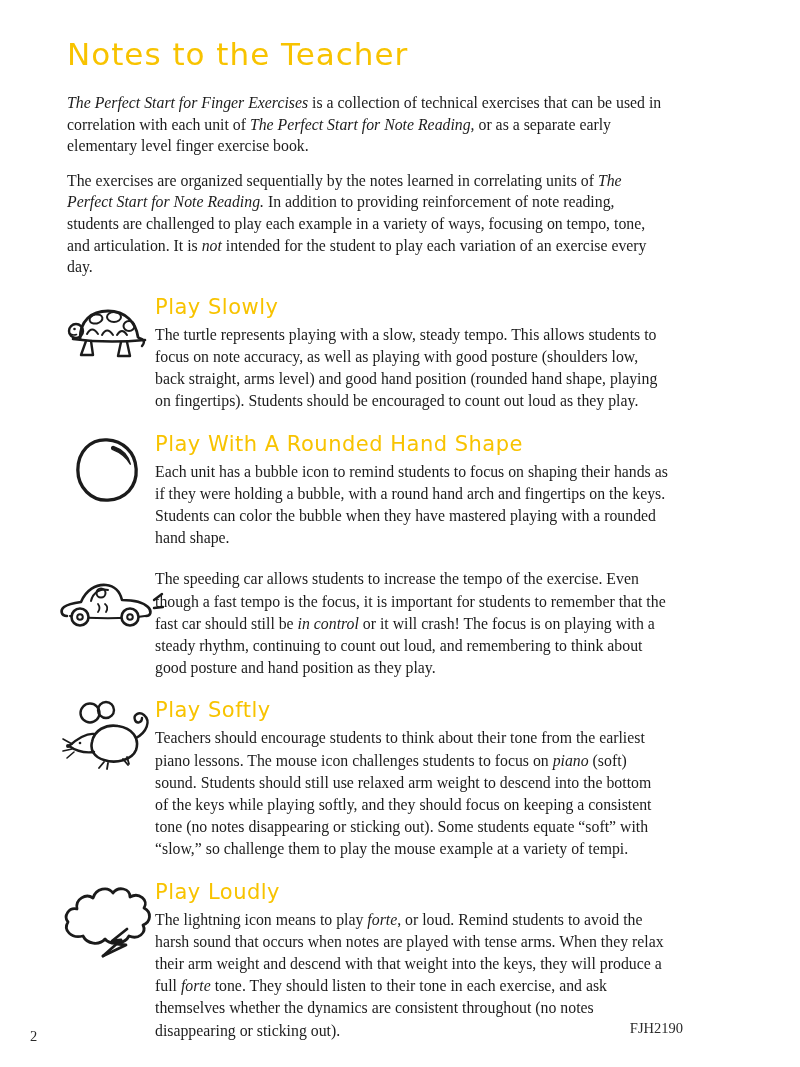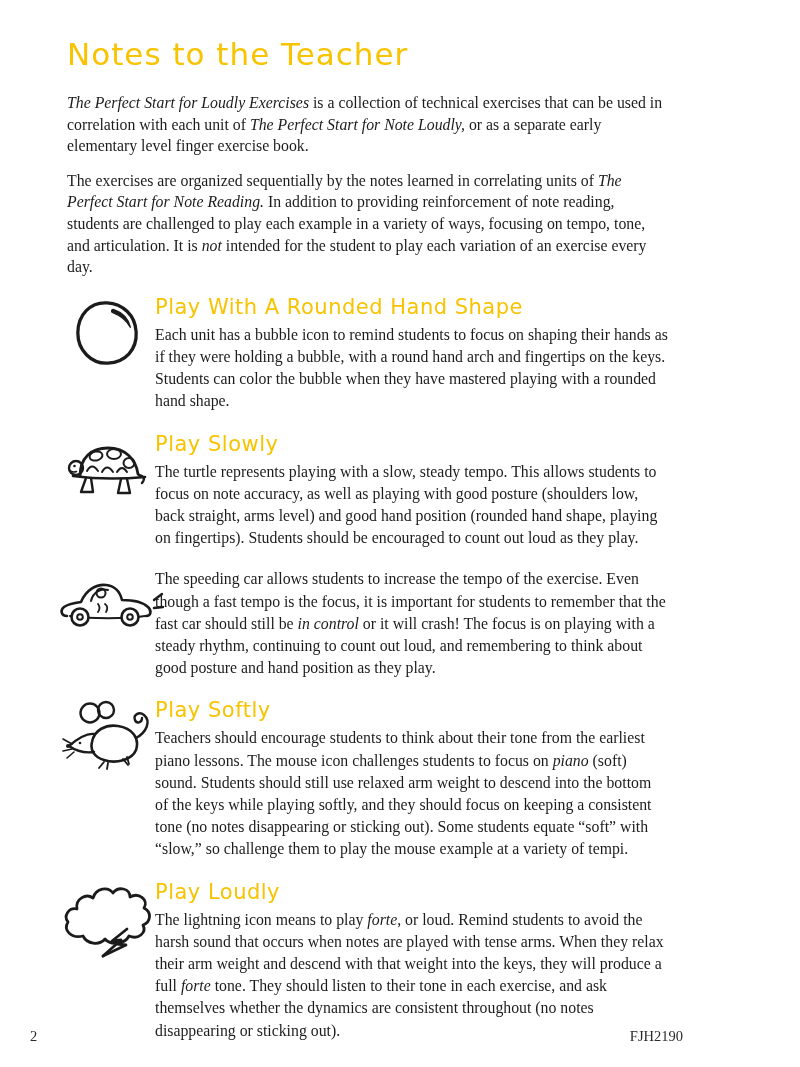--- a/index.html
+++ b/index.html
@@ -66,46 +66,33 @@
     line-height: 22.2px;
   }
   .footer {
     position: absolute;
     left: 0; right: 0;
     bottom: 22px;
     font-size: 14.5px;
     color: #2a2a2a;
   }
   .footer .page-number { position: absolute; left: 30px; bottom: 0; }
-  .footer .catalog-number { position: absolute; right: 37px; bottom: 0; }
+  .footer .catalog-number { position: absolute; right: 37px; bottom: 8px; }
 </style>
 </head>
 <body>
 
 <div class="page">
 
   <h1 class="page-title">Notes to the Teacher</h1>
 
-  <p class="intro"><em>The Perfect Start for Loudly Exercises</em><span> is a collection of technical exercises that can be used in correlation with each unit of </span><em>The Perfect Start for Note Loudly,</em><span> or as a separate early elementary level finger exercise book.</span></p>
+  <p class="intro"><em>The Perfect Start for Finger Exercises</em><span> is a collection of technical exercises that can be used in correlation with each unit of </span><em>The Perfect Start for Note Reading,</em><span> or as a separate early elementary level finger exercise book.</span></p>
   <p class="intro"><span>The exercises are organized sequentially by the notes learned in correlating units of </span><em>The Perfect Start for Note Reading.</em><span> In addition to providing reinforcement of note reading, students are challenged to play each example in a variety of ways, focusing on tempo, tone, and articulation. It is </span><em>not</em><span> intended for the student to play each variation of an exercise every day.</span></p>
 
   <div class="sections">
-
-    <div class="section">
-      <div class="section-icon">
-        <svg class="icon-bubble" width="70" height="72" viewBox="0 0 72 72" fill="none" stroke-linecap="round" stroke-linejoin="round">
-          <path d="M36 5 C19 4 6 17 6 36 C6 54 20 68 37 67 C55 66 67 53 66 35 C65 17 52 6 36 5 Z" stroke-width="3.4"></path>
-          <path d="M43 12 C52 15 58 22 60 30 C56 23 50 18 42 15 C40 14 40.5 11.5 43 12 Z" fill="#1b1b1b" stroke-width="1.5"></path>
-        </svg>
-      </div>
-      <div class="section-content">
-        <div class="section-heading">Play With A Rounded Hand Shape</div>
-        <div class="section-body"><span>Each unit has a bubble icon to remind students to focus on shaping their hands as if they were holding a bubble, with a round hand arch and fingertips on the keys. Students can color the bubble when they have mastered playing with a rounded hand shape.</span></div>
-      </div>
-    </div>
 
     <div class="section">
       <div class="section-icon">
         <svg class="icon-turtle" width="88" height="62" viewBox="0 0 88 62" fill="none" stroke-linecap="round" stroke-linejoin="round">
           <path d="M15 40 C15 22 26 12 43 12 C61 12 71 24 73 38" stroke-width="2.8"></path>
           <path d="M8 40 C30 43 58 43 80 41" stroke-width="2.6"></path>
           <circle cx="11" cy="32" r="7" stroke-width="2.4"></circle>
           <circle cx="9.5" cy="30" r="1.3" fill="#1b1b1b" stroke="none"></circle>
           <path d="M4.5 34.5 Q8 37 11.5 35.5" stroke-width="1.6"></path>
           <ellipse cx="31" cy="20" rx="6.5" ry="4.5" stroke-width="2" transform="rotate(-12 31 20)"></ellipse>
@@ -115,20 +102,33 @@
           <path d="M37 36 q5 -9 11 0" stroke-width="2"></path>
           <path d="M52 36 q5 -8 10 0" stroke-width="2"></path>
           <path d="M21 42 L16 56 L28 56 L26 42" stroke-width="2.4"></path>
           <path d="M56 43 L53 57 L65 57 L62 43" stroke-width="2.4"></path>
           <path d="M74 39 Q82 41 77 47" stroke-width="2.4"></path>
         </svg>
       </div>
       <div class="section-content">
         <div class="section-heading">Play Slowly</div>
         <div class="section-body"><span>The turtle represents playing with a slow, steady tempo. This allows students to focus on note accuracy, as well as playing with good posture (shoulders low, back straight, arms level) and good hand position (rounded hand shape, playing on fingertips). Students should be encouraged to count out loud as they play.</span></div>
+      </div>
+    </div>
+
+    <div class="section">
+      <div class="section-icon">
+        <svg class="icon-bubble" width="70" height="72" viewBox="0 0 72 72" fill="none" stroke-linecap="round" stroke-linejoin="round">
+          <path d="M36 5 C19 4 6 17 6 36 C6 54 20 68 37 67 C55 66 67 53 66 35 C65 17 52 6 36 5 Z" stroke-width="3.4"></path>
+          <path d="M43 12 C52 15 58 22 60 30 C56 23 50 18 42 15 C40 14 40.5 11.5 43 12 Z" fill="#1b1b1b" stroke-width="1.5"></path>
+        </svg>
+      </div>
+      <div class="section-content">
+        <div class="section-heading">Play With A Rounded Hand Shape</div>
+        <div class="section-body"><span>Each unit has a bubble icon to remind students to focus on shaping their hands as if they were holding a bubble, with a round hand arch and fingertips on the keys. Students can color the bubble when they have mastered playing with a rounded hand shape.</span></div>
       </div>
     </div>
 
     <div class="section">
       <div class="section-icon">
         <svg class="icon-car" width="106" height="56" viewBox="0 0 106 56" fill="none" stroke-linecap="round" stroke-linejoin="round">
           <path d="M9 42 C3 42 2 36 6 33 C10 30 16 29 23 28 C28 16 38 10 48 11 C58 12 62 18 64 26 C74 26 85 28 90 33 C94 37 93 42 88 42" stroke-width="2.6"></path>
           <path d="M12 42 C32 45 68 45 87 42" stroke-width="2.2"></path>
           <path d="M33 27 C35 18 43 14 50 16" stroke-width="2"></path>
           <circle cx="43" cy="19" r="4.5" stroke-width="2"></circle>

